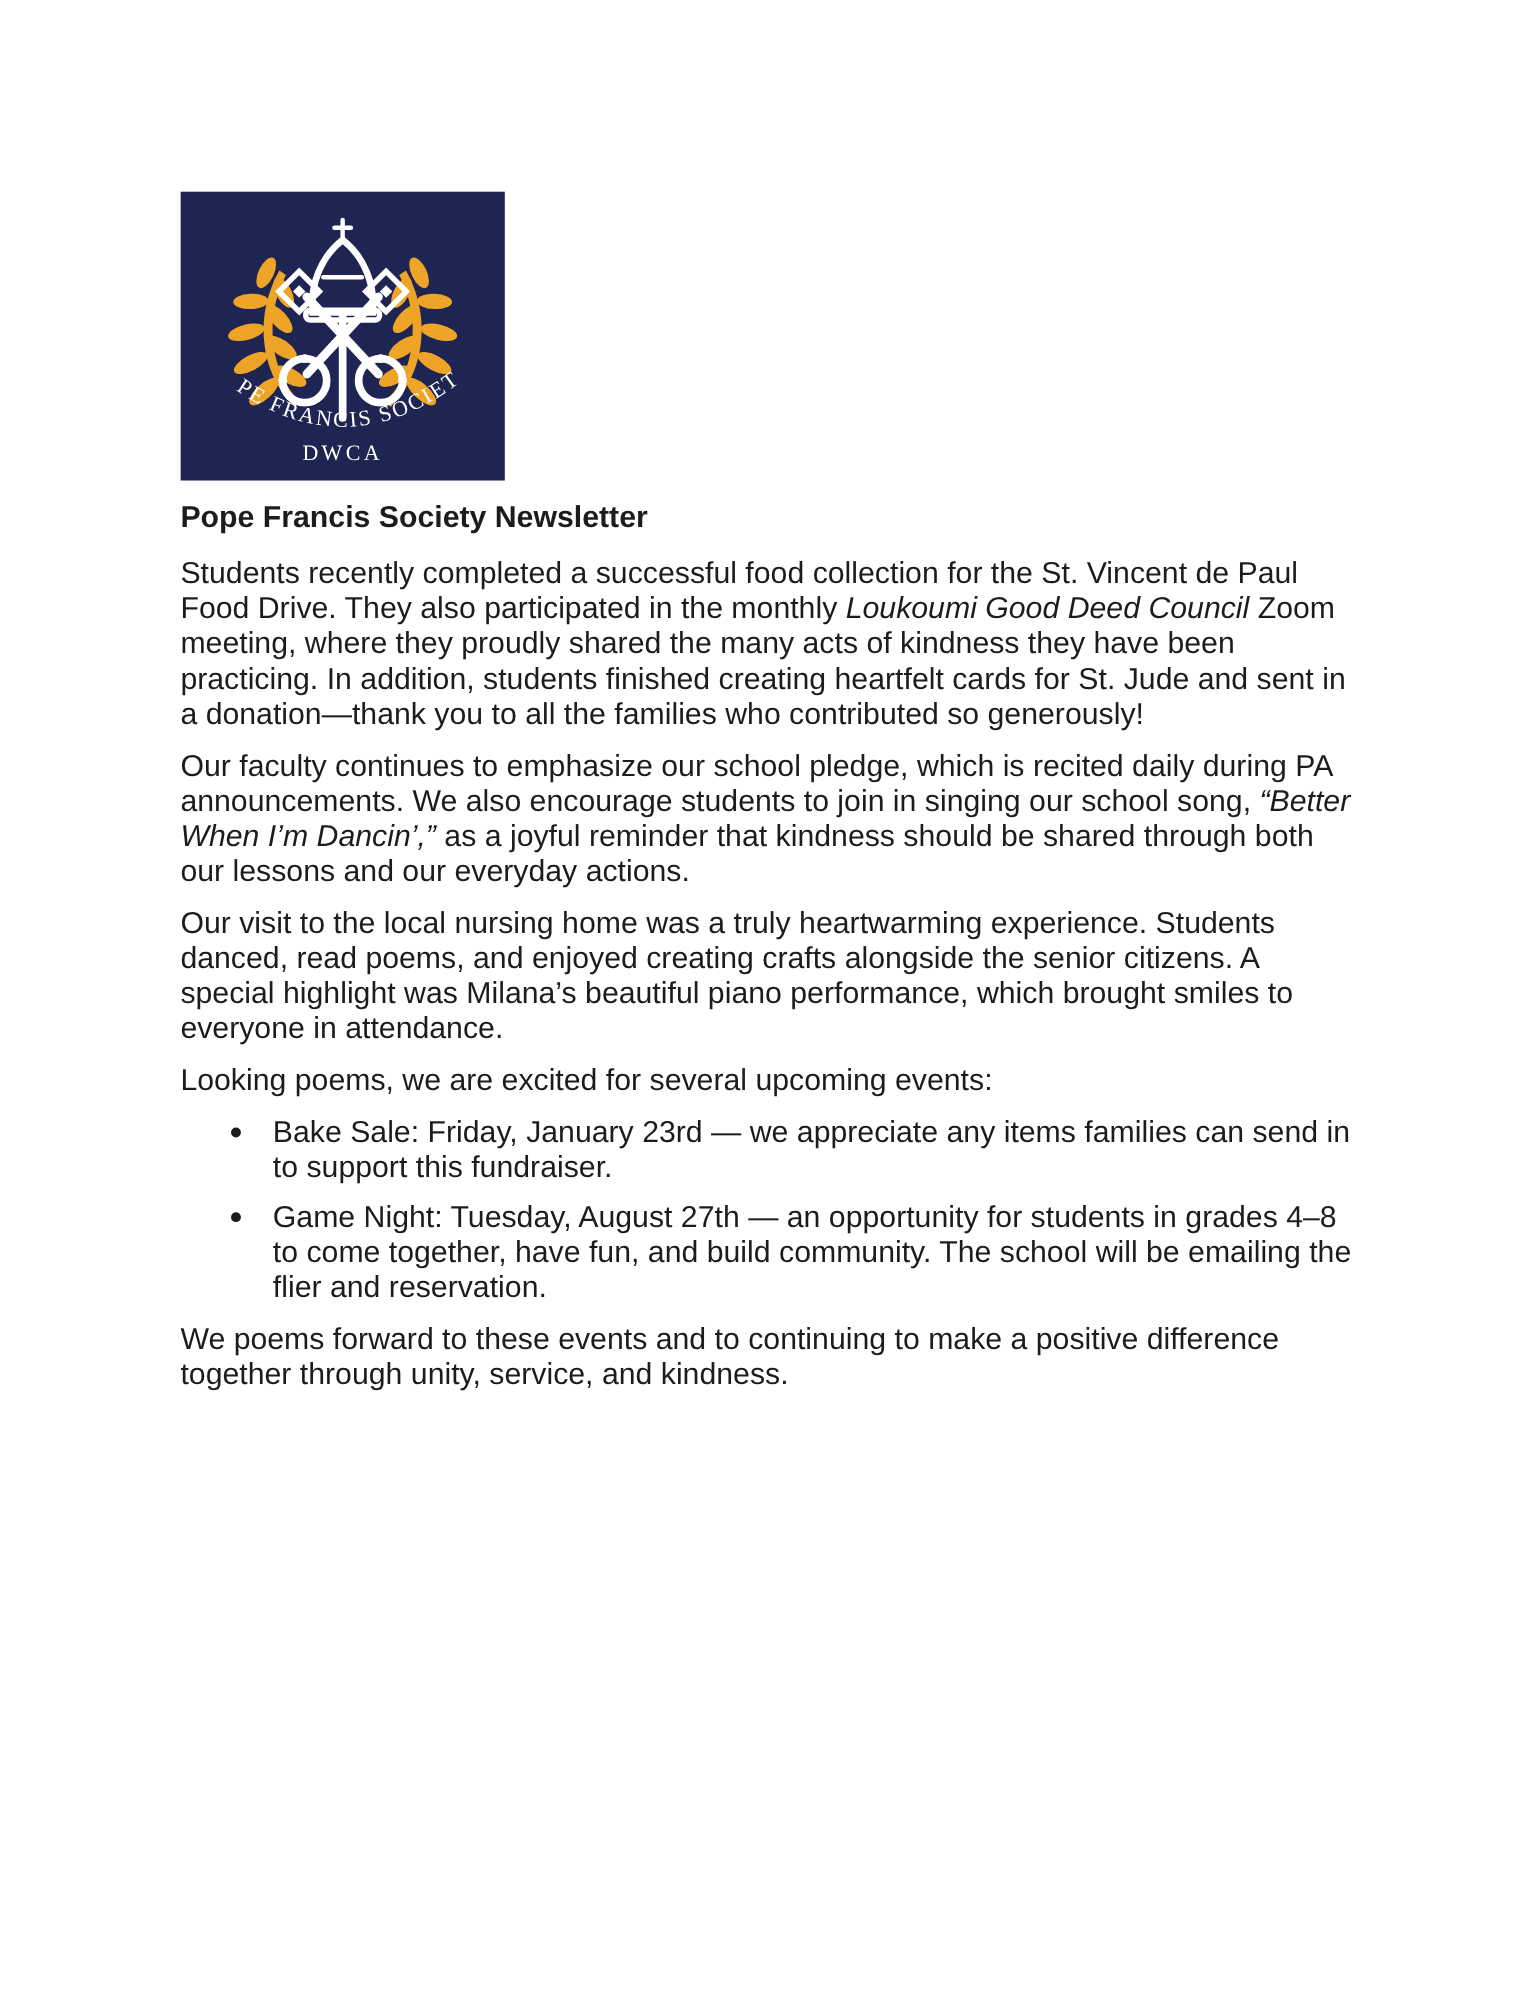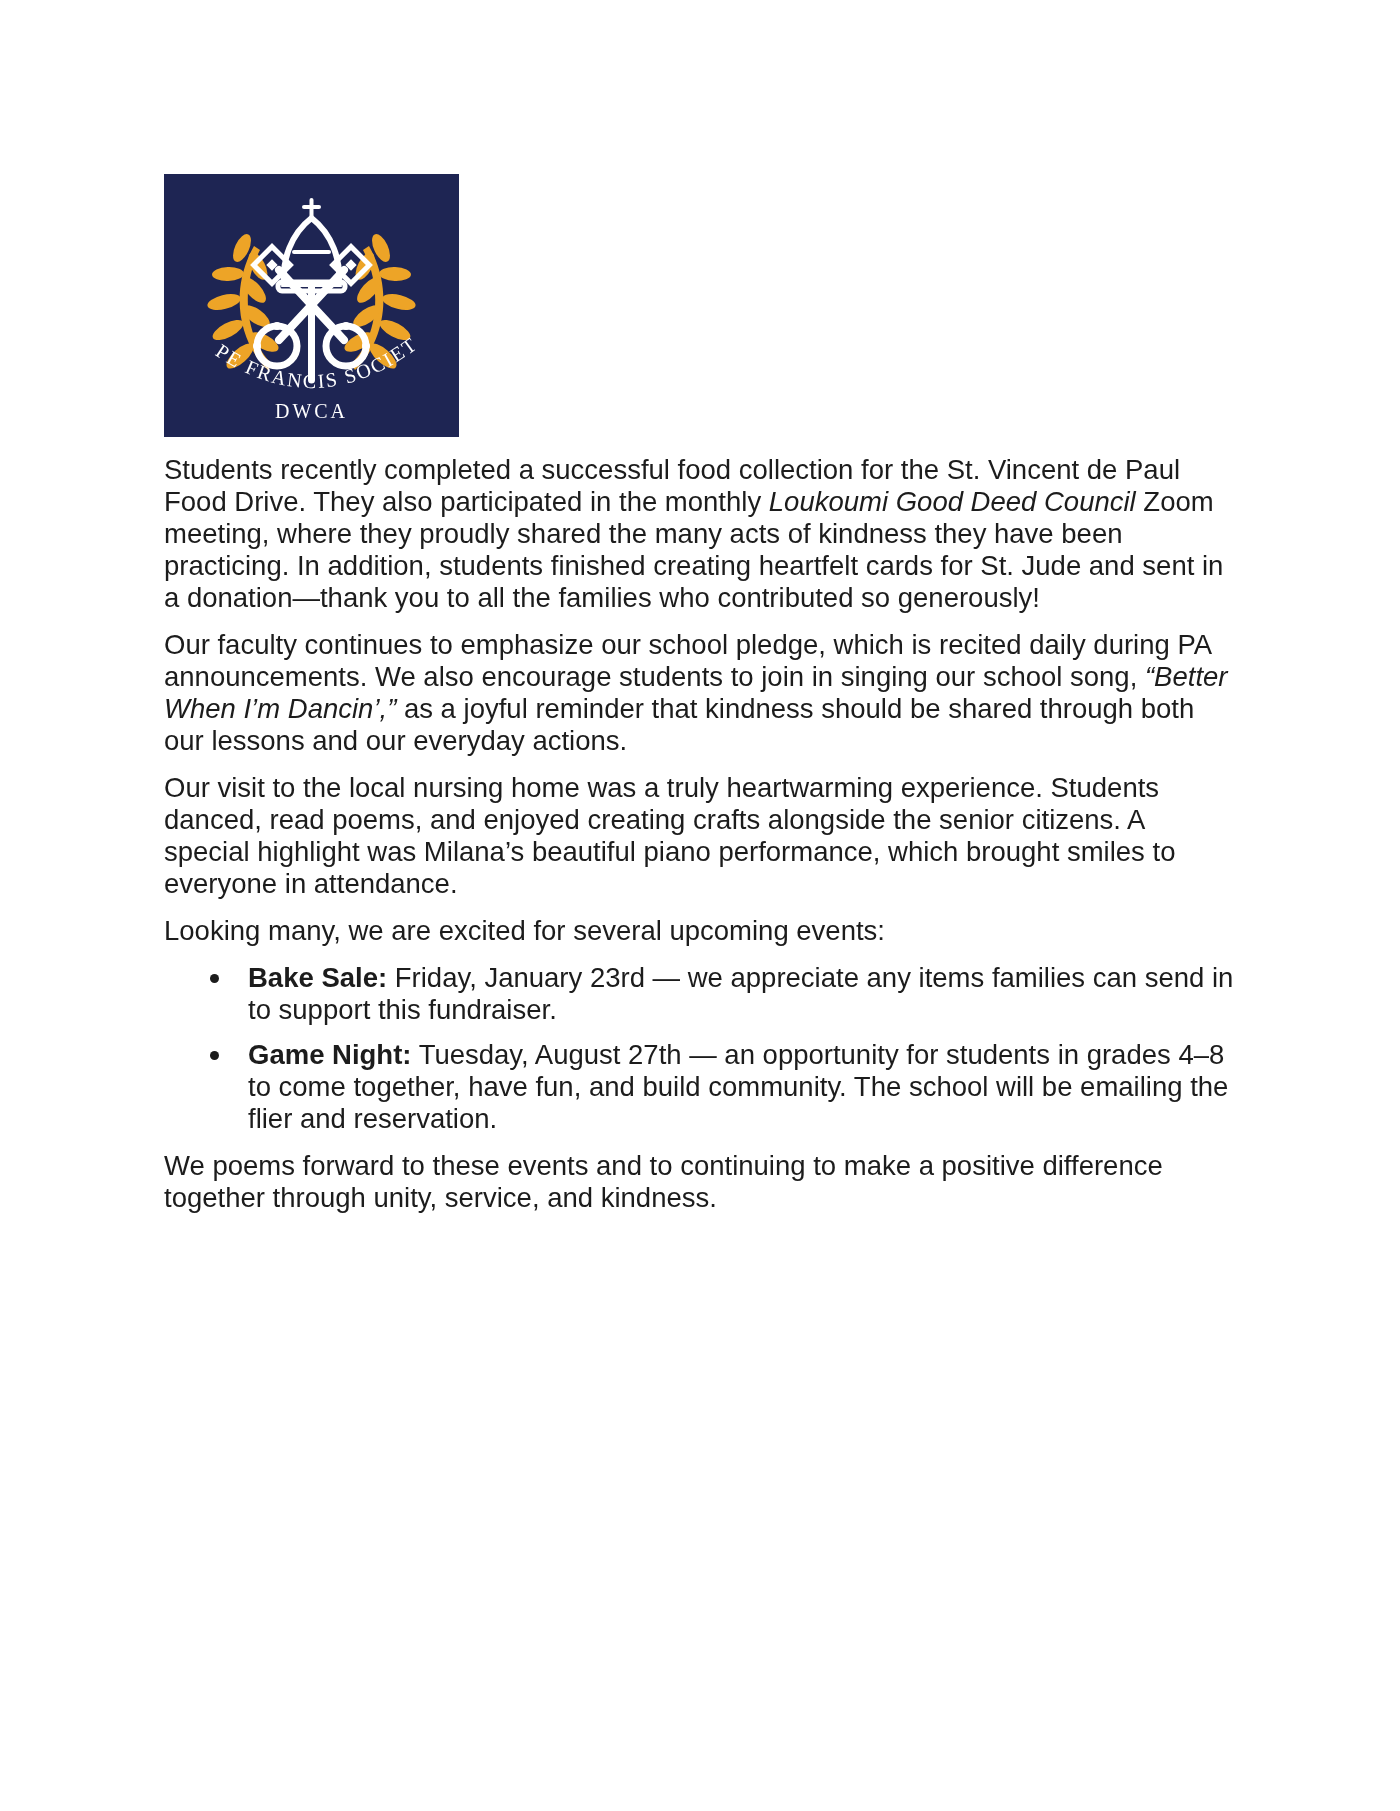--- a/index.html
+++ b/index.html
@@ -33,21 +33,21 @@
   }
   ul.events li .bullet-dot {
     position: absolute;
     left: -38px;
     top: 12px;
     width: 9px;
     height: 9px;
     border-radius: 50%;
     background: #1c1c1c;
   }
-  ul.events li b { font-weight: bold; margin-top: 20px; }
+  ul.events li b { font-weight: normal; margin-top: 20px; }
   i { font-style: italic; }
 </style>
 </head>
 <body>
 
 <div class="page">
 
   <svg class="logo" width="295" height="263" viewBox="0 0 295 263" xmlns="http://www.w3.org/2000/svg">
     <rect x="0" y="0" width="295" height="263" fill="#1e2553"></rect>
 
@@ -100,28 +100,29 @@
 
     <path id="arcPath" d="M 44 176 Q 147.5 252 251 176" fill="none"></path>
     <text font-family="Liberation Serif, DejaVu Serif, serif" font-size="20" letter-spacing="2" fill="#ffffff">
       <textPath href="#arcPath" startOffset="50%" text-anchor="middle">POPE FRANCIS SOCIETY</textPath>
     </text>
     <text x="147.5" y="244" text-anchor="middle" font-family="Liberation Serif, DejaVu Serif, serif" font-size="20" letter-spacing="3" fill="#ffffff">DWCA</text>
   </svg>
 
   <div class="doc-text">
 
+    <p class="bold-line">Pope Francis Society Newsletter</p>
 
     <p><span>Students recently completed a successful food collection for the St. Vincent de Paul Food Drive. They also participated in the monthly </span><i>Loukoumi Good Deed Council</i><span> Zoom meeting, where they proudly shared the many acts of kindness they have been practicing. In addition, students finished creating heartfelt cards for St. Jude and sent in a donation—thank you to all the families who contributed so generously!</span></p>
 
     <p><span>Our faculty continues to emphasize our school pledge, which is recited daily during PA announcements. We also encourage students to join in singing our school song, </span><i>“Better When I’m Dancin’,”</i><span> as a joyful reminder that kindness should be shared through both our lessons and our everyday actions.</span></p>
 
     <p>Our visit to the local nursing home was a truly heartwarming experience. Students danced, read poems, and enjoyed creating crafts alongside the senior citizens. A special highlight was Milana’s beautiful piano performance, which brought smiles to everyone in attendance.</p>
 
-    <p>Looking many, we are excited for several upcoming events:</p>
+    <p>Looking poems, we are excited for several upcoming events:</p>
 
     <ul class="events">
       <li><span class="bullet-dot"></span><b>Bake Sale:</b><span> Friday, January 23rd — we appreciate any items families can send in to support this fundraiser.</span></li>
       <li><span class="bullet-dot"></span><b>Game Night:</b><span> Tuesday, August 27th — an opportunity for students in grades 4–8 to come together, have fun, and build community. The school will be emailing the flier and reservation.</span></li>
     </ul>
 
     <p>We poems forward to these events and to continuing to make a positive difference together through unity, service, and kindness.</p>
 
   </div>
 </div>

